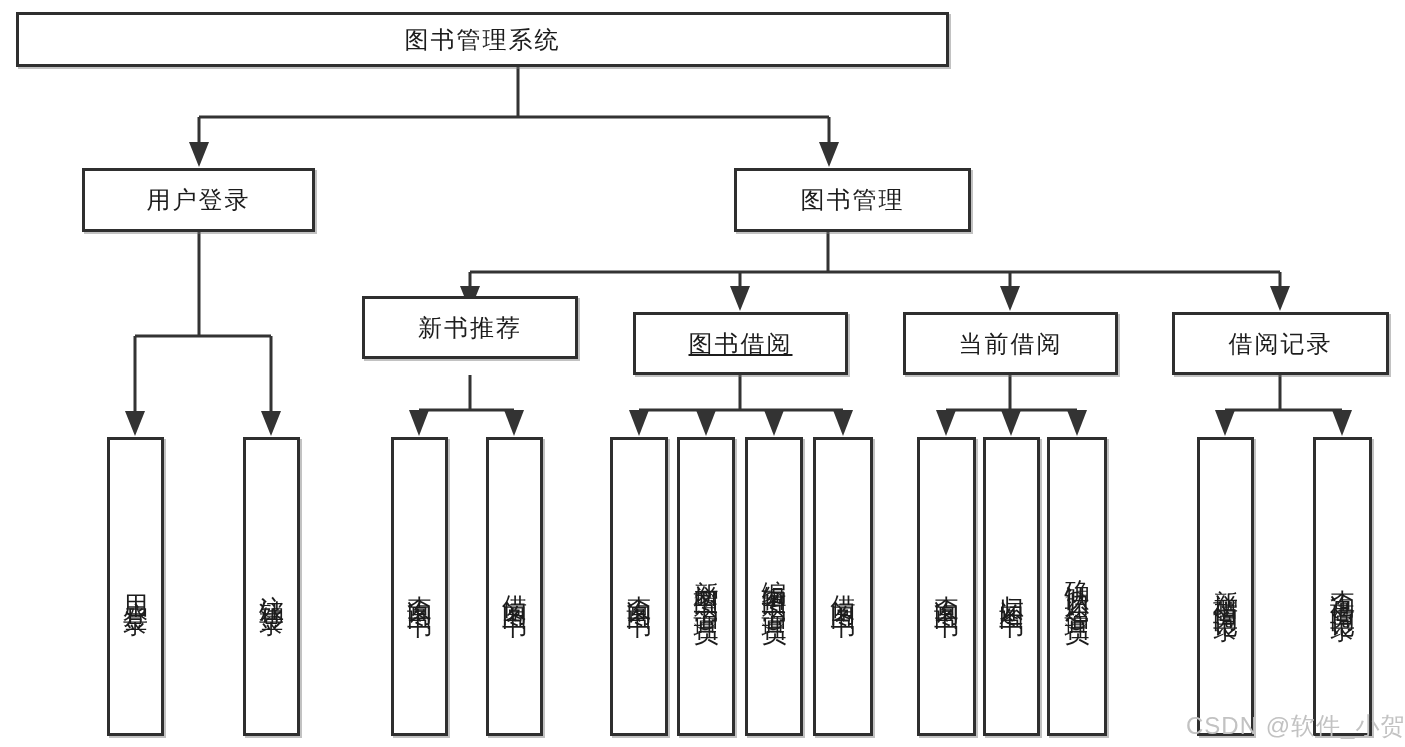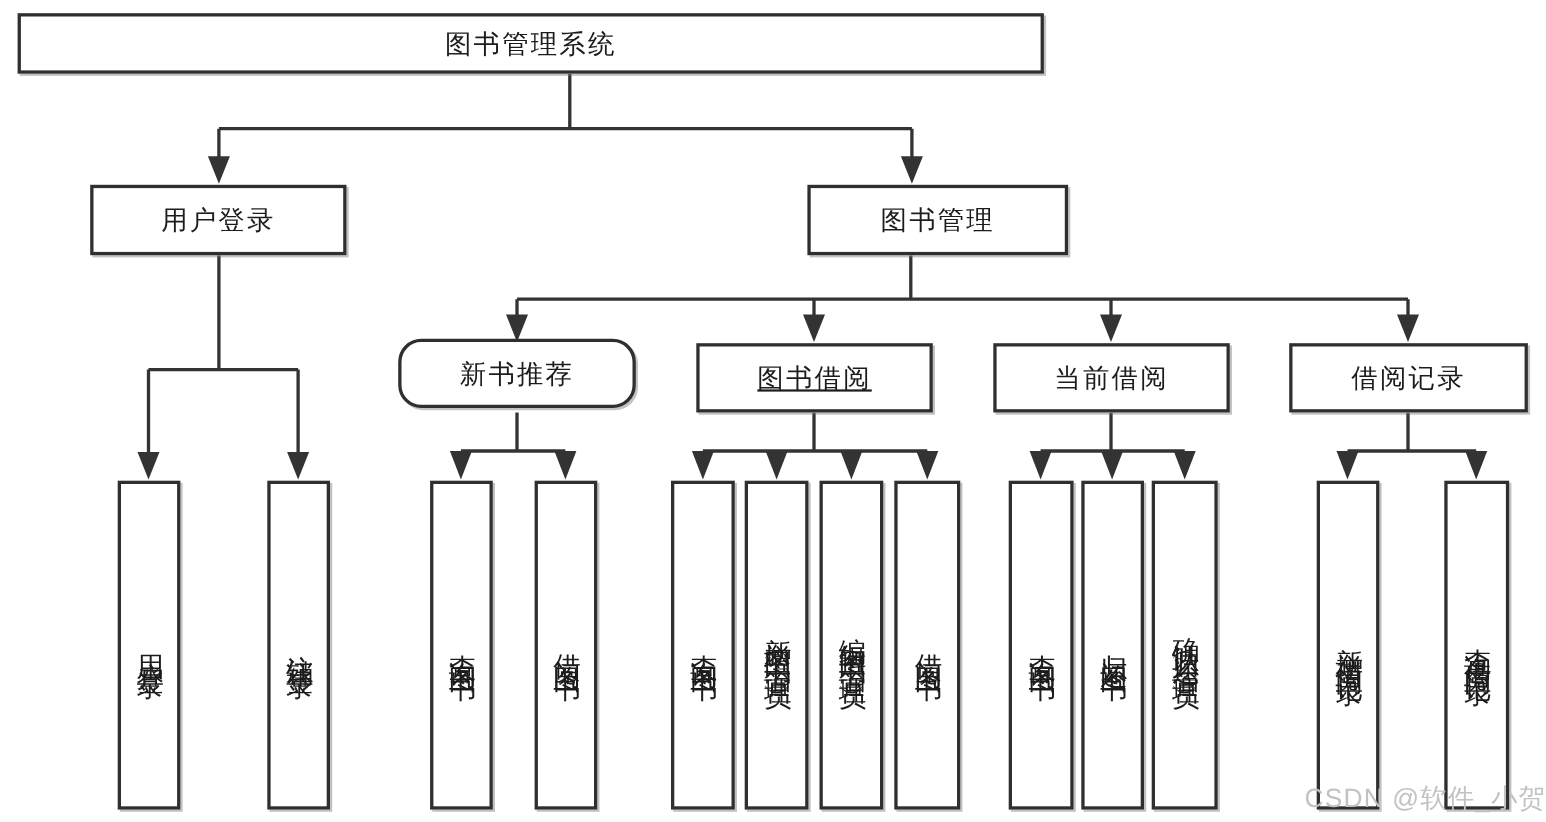--- a/index.html
+++ b/index.html
@@ -100,21 +100,21 @@
       <polygon points="1225,436 1215,410 1235,410" stroke="none"></polygon>
       <polygon points="1342,436 1332,410 1352,410" stroke="none"></polygon>
     </g>
   </svg>
 
   <div class="box h" style="left:16px; top:12px; width:933px; height:55px;">图书管理系统</div>
 
   <div class="box h" style="left:82px; top:168px; width:233px; height:64px;">用户登录</div>
   <div class="box h" style="left:710px; top:168px; width:237px; height:64px;margin-left:24px;">图书管理</div>
 
-  <div class="box h" style="left:362px; top:308px; width:216px; height:63px;border-radius:21px;">新书推荐</div>
+  <div class="box h" style="left:362px; top:296px; width:216px; height:63px;">新书推荐</div>
   <div class="box h" style="left:633px; top:312px; width:215px; height:63px;text-decoration:underline;">图书借阅</div>
   <div class="box h" style="left:1172px; top:312px; width:217px; height:63px;">借阅记录</div>
   <div class="box h" style="left:903px; top:312px; width:215px; height:63px;">当前借阅</div>
 
   <div class="box v" style="left:107px; top:437px; width:57px; height:299px;">用户登录</div>
   <div class="box v" style="left:243px; top:437px; width:57px; height:299px;">注销登录</div>
 
   <div class="box v" style="left:391px; top:437px; width:57px; height:299px;">查询图书</div>
   <div class="box v" style="left:486px; top:437px; width:57px; height:299px;">借阅图书</div>
 

